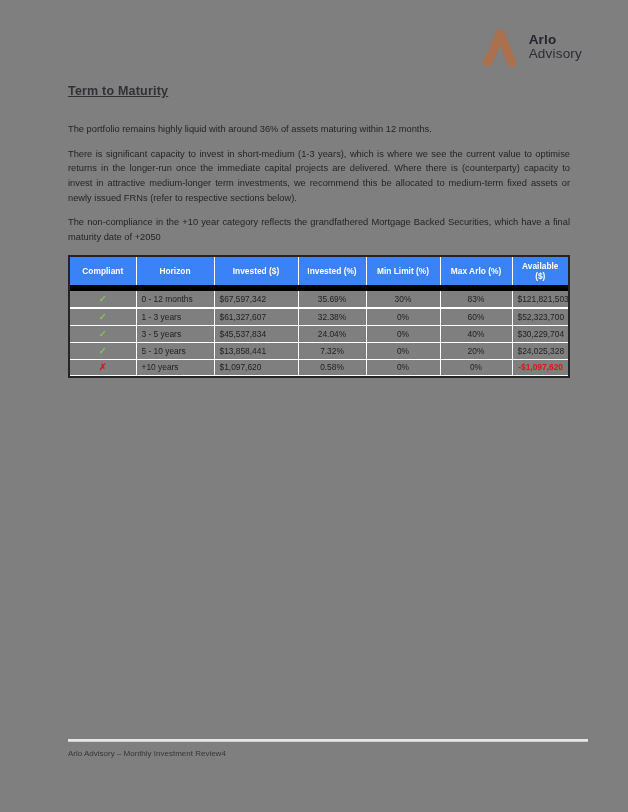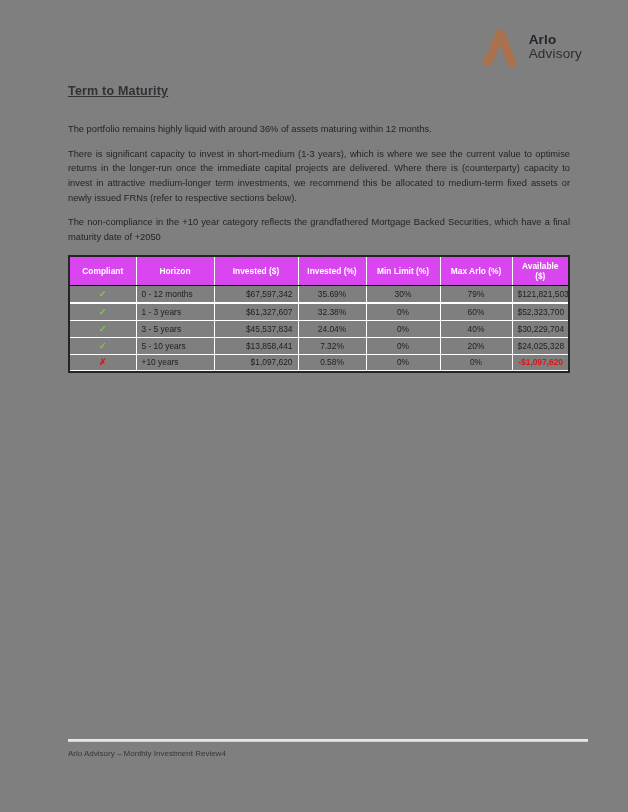--- a/index.html
+++ b/index.html
@@ -34,36 +34,36 @@
     color:#242428; margin-bottom:10px;
   }
 
   
   .table-wrap {
     margin-top:4px;
     border:2px solid #242424;
   }
   table { width:100%; border-collapse:collapse; table-layout:fixed; }
   th {
-    background:#d946ef; color:#ffffff; font-weight:bold;
+    background:#3b82f6; color:#ffffff; font-weight:bold;
     font-size:8.4px; text-align:center; padding:4px 4px;
-    border-right:1px solid #ffffff; border-bottom:1px solid #000000;
+    border-right:1px solid #ffffff; border-bottom:6px solid #000000;
   }
   th:last-child { border-right:0; }
   td {
     font-size:8.4px; padding:2.5px 5px; color:#212125;
     border-right:1px solid #ffffff; border-bottom:1px solid #ffffff;
     white-space:nowrap; overflow:hidden;
   }
   td:last-child { border-right:0; }
   tr.group-end td { border-bottom-width:2.5px; }
   tbody tr:nth-last-child(2) td { border-bottom-width:1px; }
   .c-compliant { text-align:center; }
   .c-horizon   { text-align:left; }
-  .c-money     { text-align:right; }
+  .c-money     { text-align:left; }
   .c-avail     { text-align:right; }
   .c-pct       { text-align:center; }
   .check { color:#86c451; font-weight:bold; font-size:9.5px; }
   .xmark { color:#e01414; font-weight:bold; font-size:9px; }
   .neg   { color:#e01414; font-weight:bold; }
   tr.totals td { border:0; padding-top:3px; padding-bottom:13px; }
 
   
   .footer-rule {
     position:absolute; left:68px; right:40px; top:739px;
@@ -121,21 +121,21 @@
           <th>Available ($)</th>
         </tr>
       </thead>
       <tbody>
         <tr class="group-end">
           <td class="c-compliant"><span class="check">✓</span></td>
           <td class="c-horizon">0 - 12 months</td>
           <td class="c-money">$67,597,342</td>
           <td class="c-pct">35.69%</td>
           <td class="c-pct">30%</td>
-          <td class="c-pct">79%</td>
+          <td class="c-pct">83%</td>
           <td class="c-avail">$121,821,503</td>
         </tr>
         <tr>
           <td class="c-compliant"><span class="check">✓</span></td>
           <td class="c-horizon">1 - 3 years</td>
           <td class="c-money">$61,327,607</td>
           <td class="c-pct">32.38%</td>
           <td class="c-pct">0%</td>
           <td class="c-pct">60%</td>
           <td class="c-avail">$52,323,700</td>

